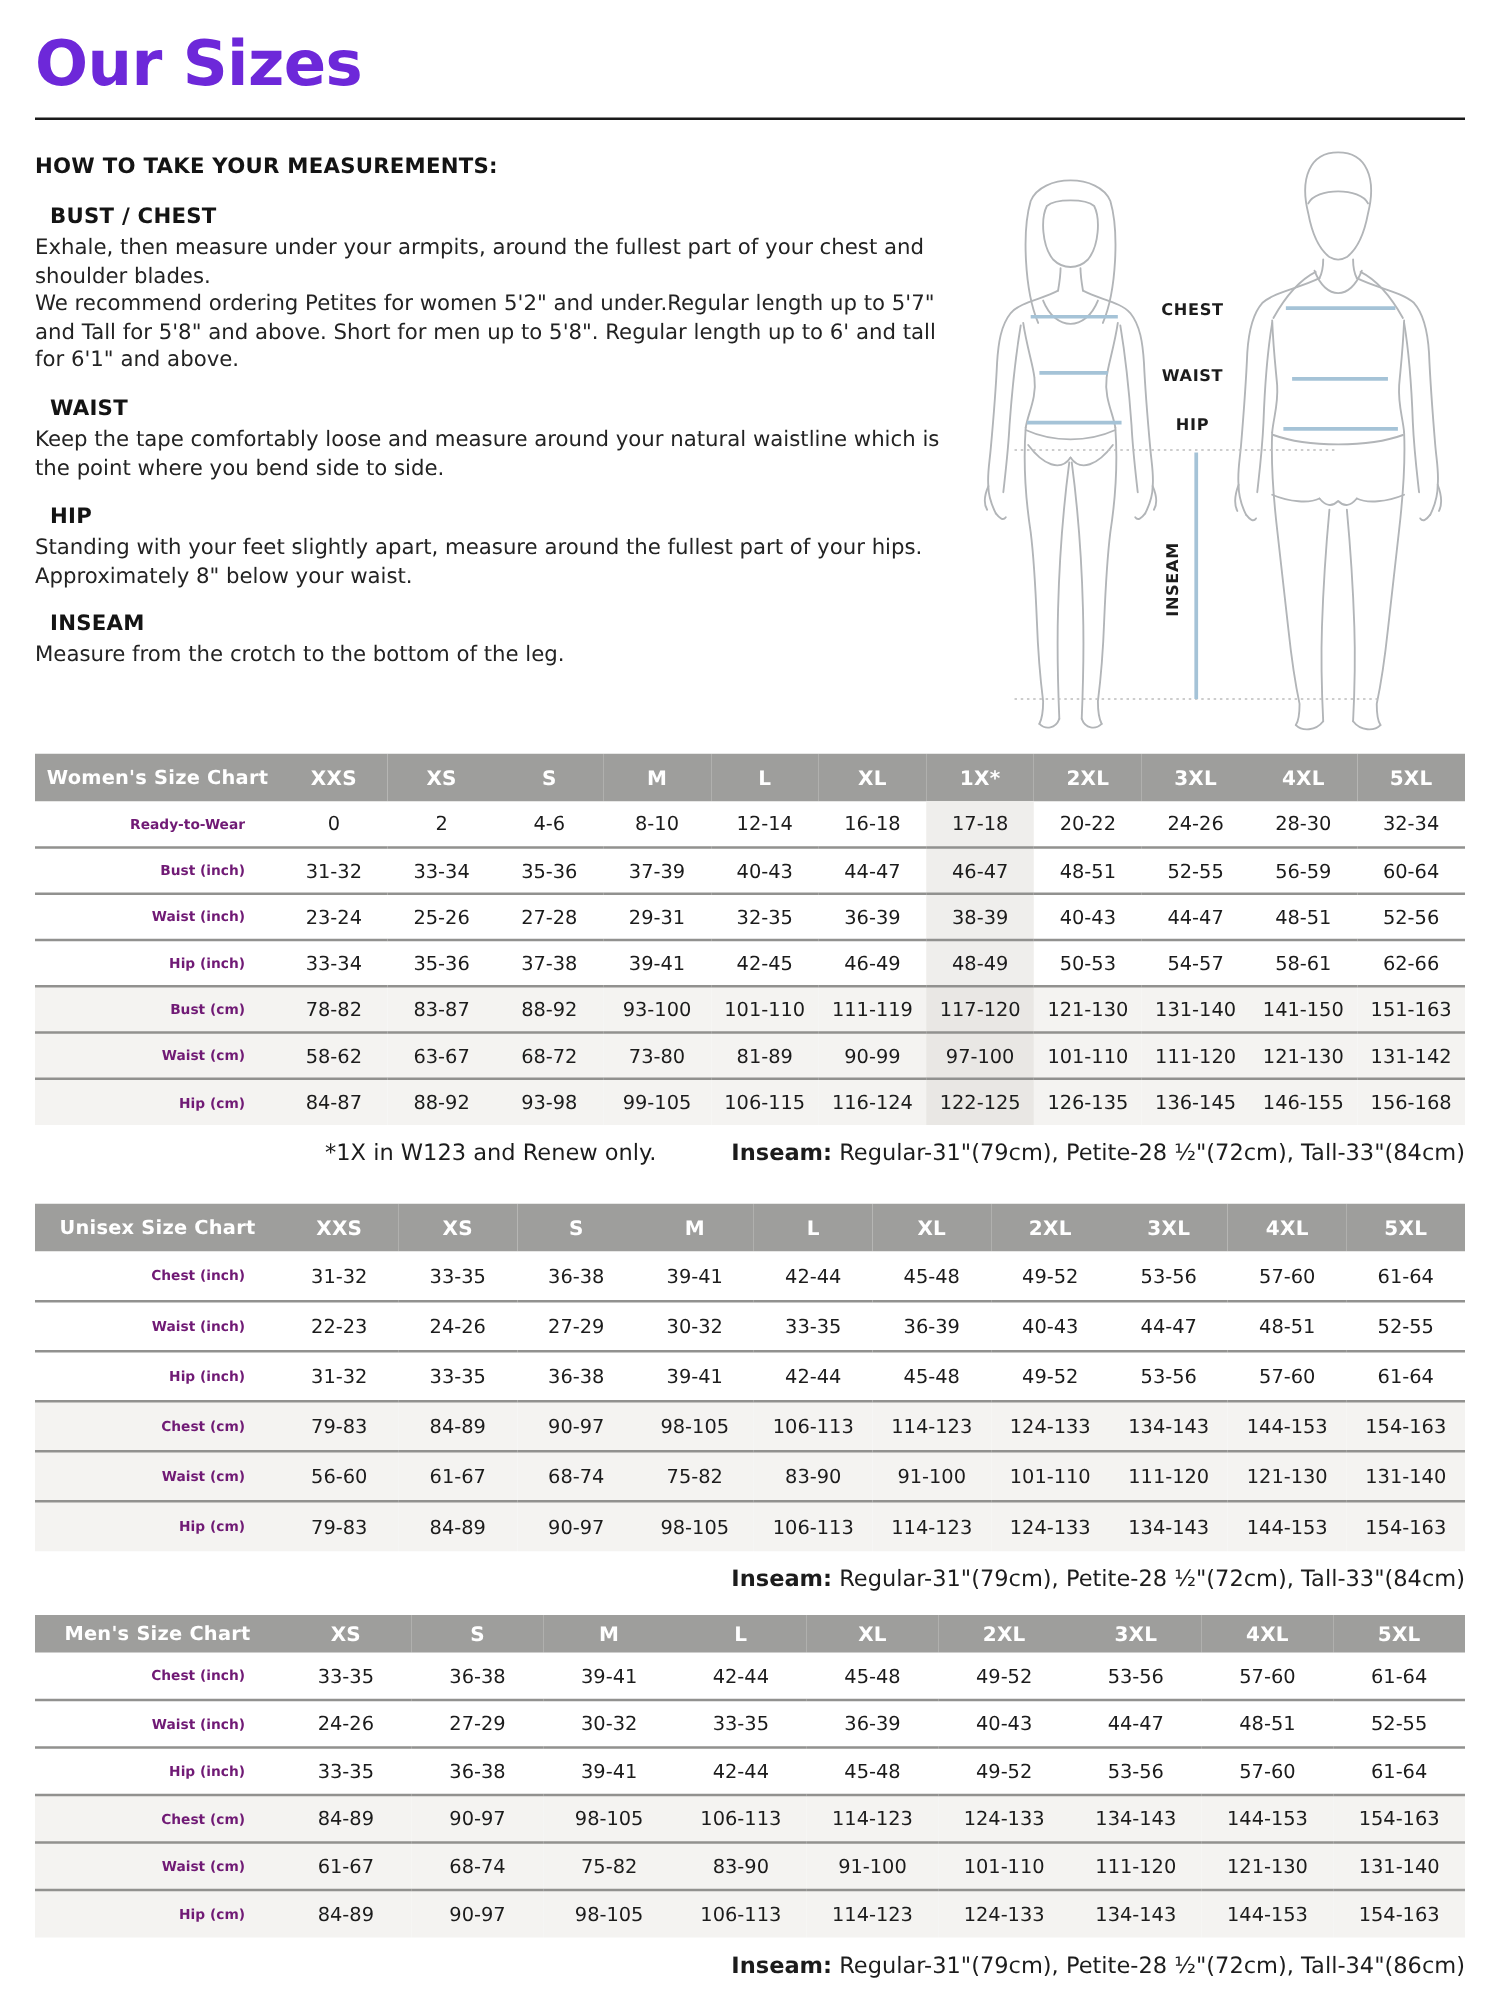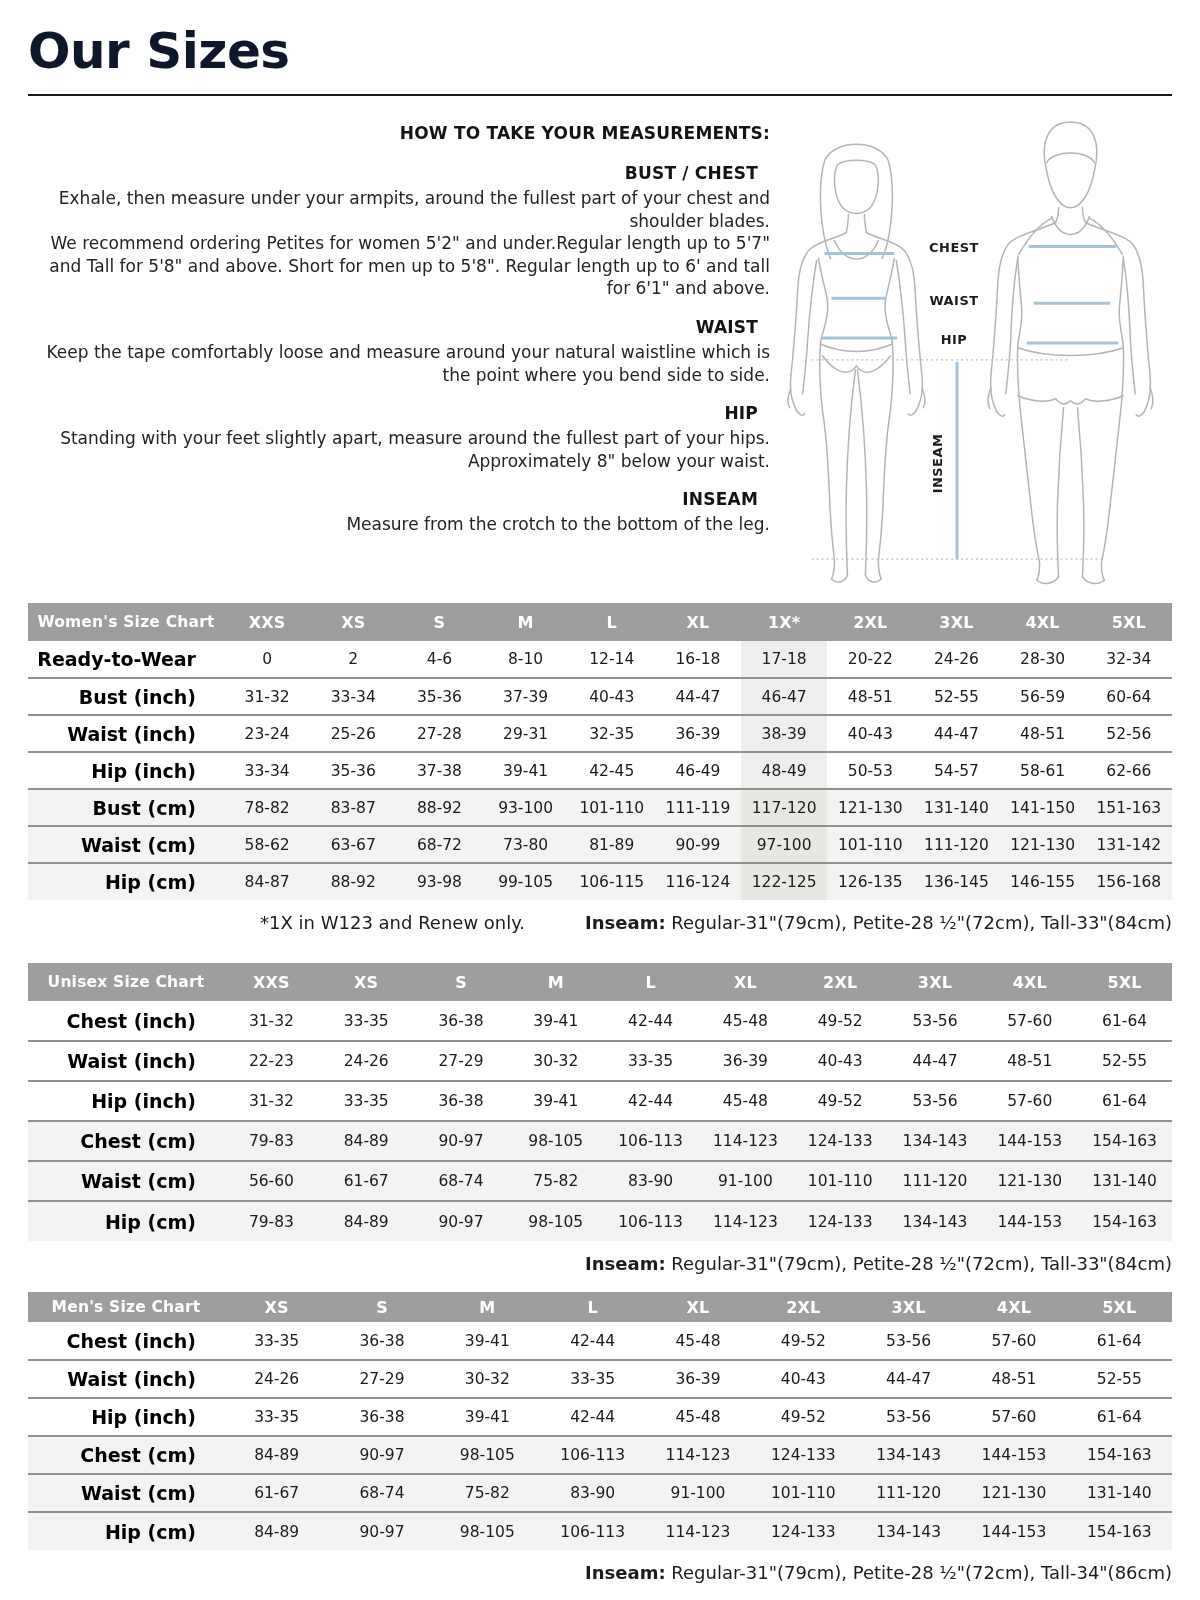--- a/index.html
+++ b/index.html
@@ -7,48 +7,48 @@
   body {
     width:1200px; height:1600px; overflow:hidden;
     font-family:"DejaVu Sans","Liberation Sans",sans-serif;
     color:#1d1d1d;
   }
   .page { padding:0 28px; }
 
   
   .page-title {
     font-size:50px; font-weight:700; letter-spacing:-0.5px;
-    color:#0f172a; margin:22px 0 14px;
+    color:#6d28d9; margin:22px 0 14px;
   }
   .title-rule { border:0; border-top:2px solid #1a1a1a; }
 
   
   .top { position:relative; margin-top:27px; height:472px; }
-  .instructions { width:742px;text-align:right; }
+  .instructions { width:742px; }
   .howto-heading { font-size:17px; font-weight:700; color:#141414; letter-spacing:.2px; margin-bottom:20px; }
   .sec h3 { font-size:17px; font-weight:700; color:#141414; margin:17px 12px 4px; letter-spacing:.2px; }
   .sec p  { font-size:17px; line-height:1.33; color:#232323; }
 
   .diagram { position:absolute; top:-14px; right:16px; width:400px; height:478px; }
   .diagram svg { width:100%; height:100%; }
   .fig { fill:none; stroke:#b2b5b8; stroke-width:1.5; stroke-linecap:round; stroke-linejoin:round; }
   .mline { stroke:#a5c3d7; stroke-width:3; fill:none; }
   .dotline { stroke:#bdbdbd; stroke-width:1.2; fill:none; stroke-dasharray:2,3; }
   .dlabel { font-family:"DejaVu Sans","Liberation Sans",sans-serif; font-size:13px; font-weight:700; fill:#1c1c1c; letter-spacing:.5px; }
 
   
   .tbl-wrap { margin-top:8px; }
   .tbl-wrap table { width:100%; border-collapse:collapse; table-layout:fixed; }
   thead th {
     background:#9e9e9c; color:#ffffff; font-size:16px; font-weight:700;
     letter-spacing:.2px; height:38px; text-align:center;
   }
   thead th.title-cell { font-size:15.5px; }
   tbody th {
-    text-align:right; padding-right:28px; font-size:19px; font-weight:700; color:#000000;
+    text-align:right; padding-right:28px; font-size:11px; font-weight:700; color:#701a75;
   }
   tbody td { text-align:center; font-size:15.5px; color:#1b1b1b; }
   tbody tr + tr { border-top:2px solid #91918f; }
   tr.cm { background:#f4f3f1; }
   td.hi { background:#efeeec; }
   tr.cm td.hi { background:#e9e7e4; }
 
   .t0 tbody tr { height:37px; }
   .t1 tbody tr { height:40px; }
   .t2 thead th { height:30px; }

